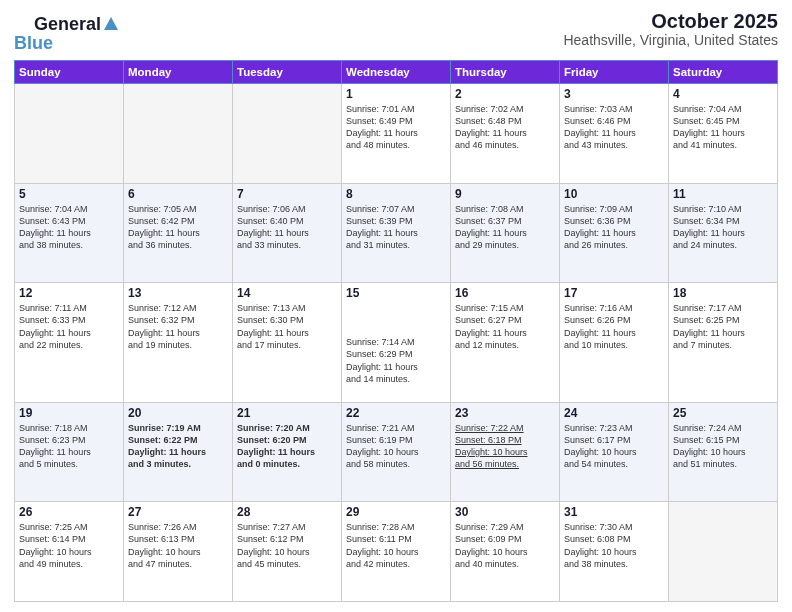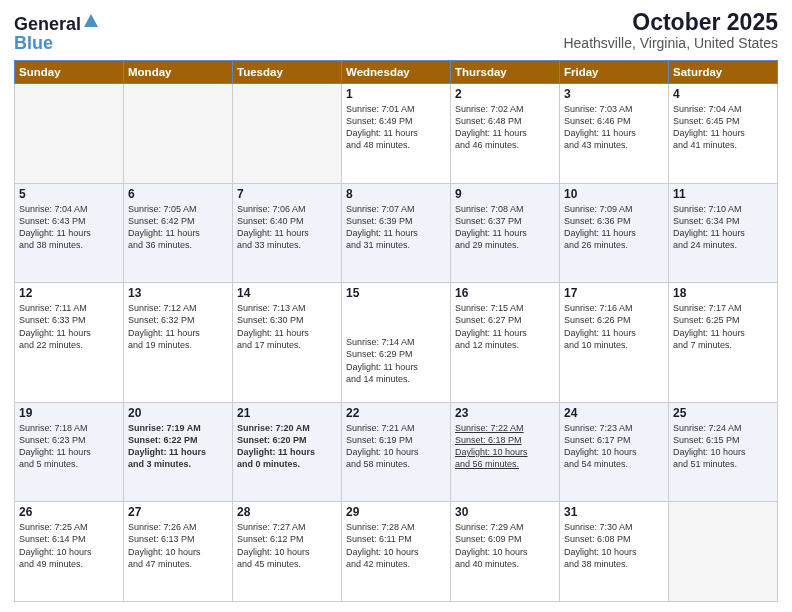--- a/index.html
+++ b/index.html
@@ -26,38 +26,38 @@
     .logo {
       display: flex;
       flex-direction: column;
       align-items: flex-start;
       margin-top: 4px;
     }
     .title-block {
       text-align: right;
     }
     .month-title {
-      font-size: 23px;
+      font-size: 20px;
       font-weight: bold;
       color: #1a1a2e;
       line-height: 1.1;
     }
     .location {
       font-size: 14px;
       color: #555;
     }
     .calendar {
       flex: 1;
       border: 1px solid #ccc;
       border-collapse: collapse;
       width: 100%;
       table-layout: fixed;
     }
     .calendar th {
-      background: #a16207;
+      background: #6d28d9;
       color: #fff;
       font-size: 11.5px;
       font-weight: bold;
       padding: 5px 4px;
       border: 1px solid #5588cc;
       text-align: left;
     }
     .calendar td {
       border: 1px solid #ccc;
       vertical-align: top;
@@ -96,21 +96,21 @@
     .row-1 td.empty, .row-2 td.empty, .row-3 td.empty, .row-4 td.empty, .row-5 td.empty {
       background: #f5f5f5;
     }
   </style>
 </head>
 <body>
 
 <div class="page">
   <div class="header">
     <div class="logo">
-      <div style="display:flex;">
+      <div style="display:flex;align-items:center;margin-left:20px;">
         <span style="font-size:18px;font-weight:bold;color:#1a1a2e;">General</span>
         <span style="display:inline-block;width:0;height:0;border-left:7px solid transparent;border-right:7px solid transparent;border-bottom:13px solid #4a90c4;margin-left:3px;margin-bottom:2px;"></span>
       </div>
       <span style="font-size:18px;font-weight:bold;color:#4a90c4;margin-top:-2px;">Blue</span>
     </div>
     <div class="title-block">
       <div class="month-title">October 2025</div>
       <div class="location">Heathsville, Virginia, United States</div>
     </div>
   </div>

